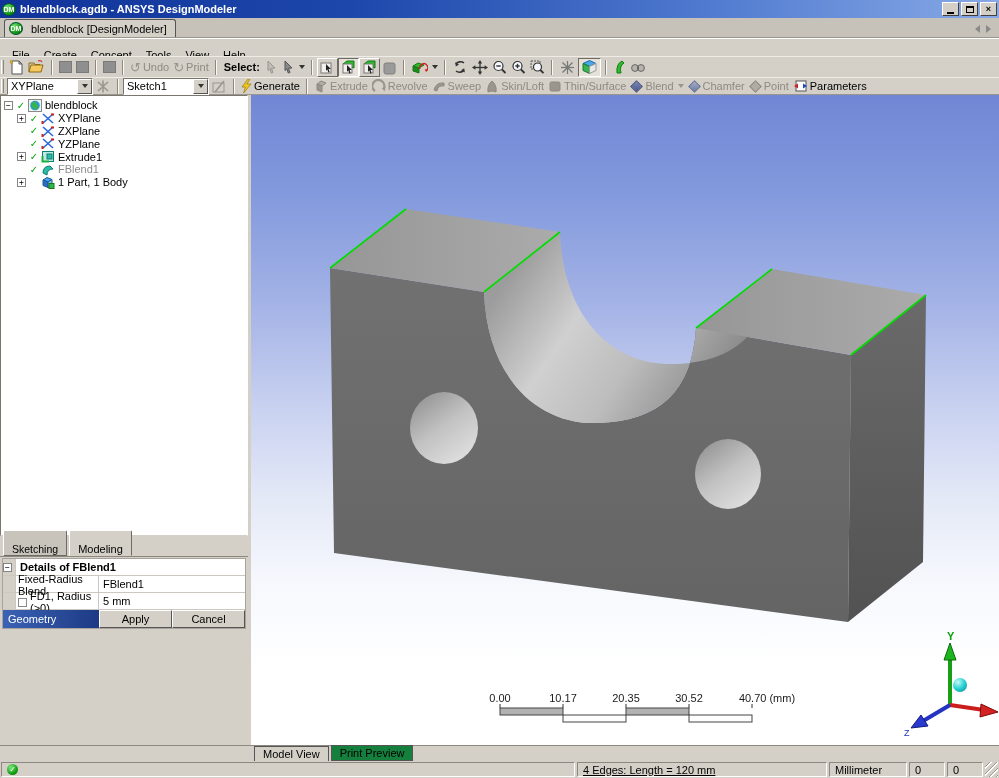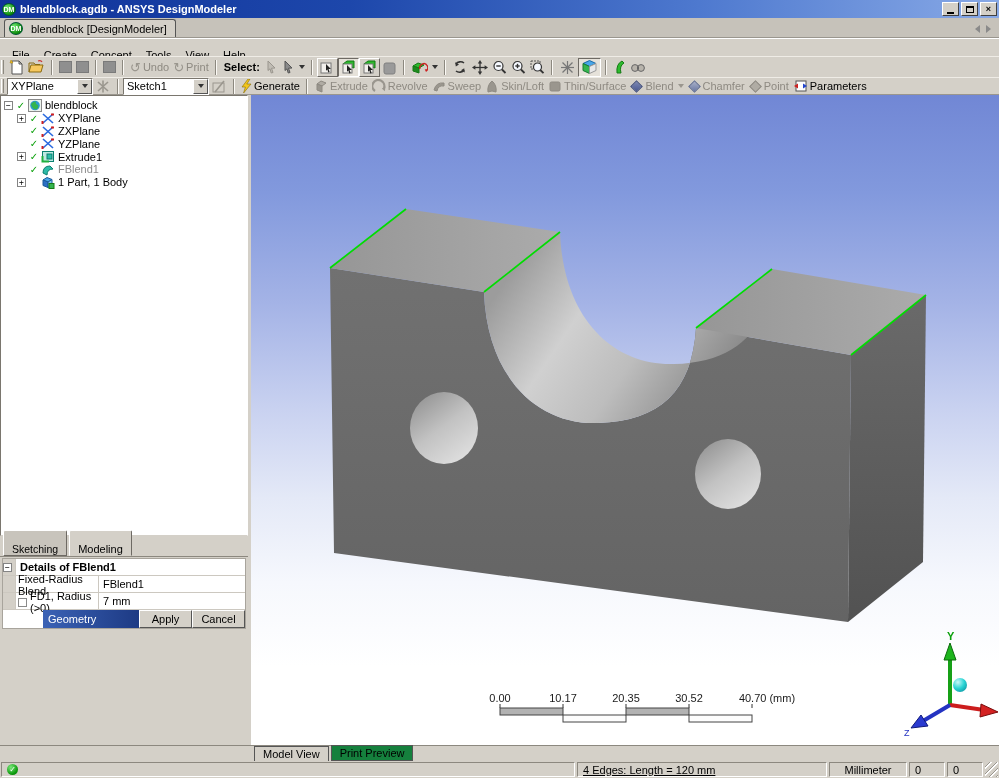--- a/index.html
+++ b/index.html
@@ -76,41 +76,41 @@
   .ptab.active{background:#d4d0c8;border-color:#fff #6e6a64 #d4d0c8 #fff;height:18px;position:relative;z-index:2;margin-left:2px;}
   
   .details{position:absolute;top:461px;left:0;width:248px;height:189px;background:#d4d0c8;border-top:1px solid #8c887f;}
   .dtable{border:1px solid #a8a49c;margin:1px 2px 0 2px;background:#fff;}
   .drow{display:flex;align-items:stretch;border-bottom:1px solid #ccc8c0;height:17px;background:#fff;}
   .dgut{width:13px;background:#d4d0c8;border-right:1px solid #ccc8c0;display:flex;align-items:center;justify-content:center;flex:0 0 auto;}
   .dtitle{font-weight:bold;padding:2px 0 0 4px;}
   .dlabel{width:83px;border-right:1px solid #ccc8c0;padding:2px 0 0 2px;display:flex;align-items:center;gap:3px;flex:0 0 auto;}
   .dvalue{flex:1;padding:2px 0 0 4px;}
   .cbx{width:9px;height:9px;border:1px solid #8a8a8a;background:#fff;flex:0 0 auto;}
-  .geomrow{display:flex;height:18px;margin-left:40px;}
+  .geomrow{display:flex;height:18px;}
   .geomcell{width:96px;background:linear-gradient(90deg,#3b62b5,#1d3a84);color:#fff;display:flex;align-items:center;padding-left:5px;flex:0 0 auto;}
   .dbtn{flex:1;background:#d4d0c8;border:1px solid;border-color:#fff #555 #555 #fff;
     display:flex;align-items:center;justify-content:center;}
   
   .viewport{flex:1;position:relative;overflow:hidden;
     background:linear-gradient(180deg,#7187d5 0%,#8299dd 15%,#a4b3e6 32%,#c8d1f0 48%,#e4e9f7 62%,#f6f8fd 75%,#ffffff 88%,#ffffff 100%);}
   .viewport svg{position:absolute;top:0;left:0;}
   
   .viewtabs{position:absolute;top:745px;left:0;width:999px;height:16px;background:#d4d0c8;
     border-top:1px solid #8c887f;display:flex;align-items:center;padding-left:254px;gap:2px;}
   .vtab{padding:1px 8px;border:1px solid #8c887f;background:#d4d0c8;}
   .vtab.active{background:#d4d0c8;border-color:#555;font-weight:normal;}
   .vtab.raised{background:#15803d;border-color:#555;position:relative;top:-1px;}
   
   .statusbar{position:absolute;top:761px;left:0;width:999px;height:17px;background:#d4d0c8;
     display:flex;gap:2px;padding:1px 1px 1px 1px;align-items:stretch;}
   .spanel{border:1px solid;border-color:#8c887f #fff #fff #8c887f;display:flex;align-items:center;padding:0 5px;gap:5px;white-space:nowrap;overflow:hidden;}
   .sp-msg{flex:1;}
   .sp-sel{width:250px;text-decoration:underline;}
-  .sp-units{width:78px;justify-content:center;}
+  .sp-units{width:78px;}
   .sp-num{width:36px;}
   .okdot{width:11px;height:11px;border-radius:50%;flex:0 0 auto;
     background:radial-gradient(circle at 35% 30%,#7ae87a,#0c9a0c 65%,#066a06);
     color:#fff;font-size:8px;font-weight:bold;display:flex;align-items:center;justify-content:center;}
   .grip{width:13px;background:
     repeating-linear-gradient(135deg,transparent 0 3px,#9a968e 3px 4px,#fff 4px 5px);}
   .icon-svg{display:block;}
 </style>
 </head>
 <body>
@@ -493,21 +493,21 @@
           <span class="dgut"></span>
           <span class="dlabel">Fixed-Radius Blend</span>
           <span class="dvalue">FBlend1</span>
         </div>
         <div class="drow">
           <span class="dgut"></span>
           <span class="dlabel">
             <span class="cbx"></span>
             <span>FD1,  Radius (&gt;0)</span>
           </span>
-          <span class="dvalue">7 mm</span>
+          <span class="dvalue">5 mm</span>
         </div>
         <div class="geomrow">
           <span class="geomcell">Geometry</span>
           <span class="dbtn">Apply</span>
           <span class="dbtn">Cancel</span>
         </div>
       </div>
     </div>
   </div>
 

